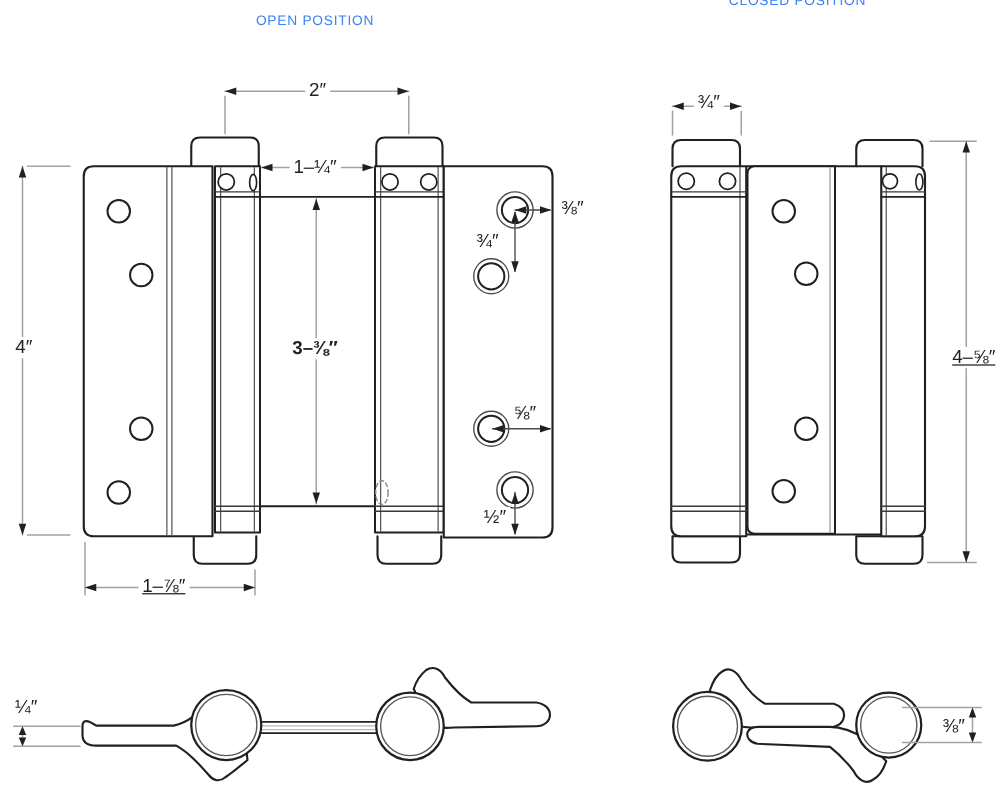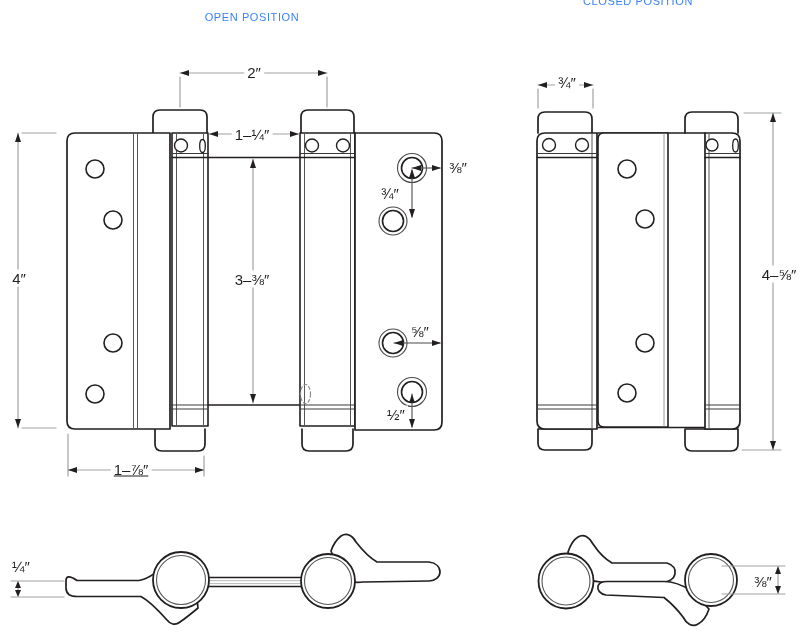--- a/index.html
+++ b/index.html
@@ -277,27 +277,27 @@
           <polygon points="778,594 775,586 781,586"></polygon>
     </g>
   </g>
 </svg>
 
   <div class="ttl" style="left:252px;top:17px;">OPEN POSITION</div>
   <div class="ttl" style="left:638px;top:1px;">CLOSED POSITION</div>
 
   <div class="lbl" style="left:254px;top:72px;">2″</div>
   <div class="lbl" style="left:252px;top:134px;text-align:center;">1–¼″</div>
-  <div class="lbl" style="left:252px;top:279px;">3–⅜″</div>
+  <div class="lbl" style="left:252px;top:279px;font-weight:bold;">3–⅜″</div>
   <div class="lbl" style="left:19px;top:278px;">4″</div>
   <div class="lbl" style="left:458px;top:167px;">⅜″</div>
   <div class="lbl" style="left:390px;top:193px;">¾″</div>
   <div class="lbl" style="left:420px;top:331px;">⅝″</div>
   <div class="lbl" style="left:396px;top:414px;">½″</div>
   <div class="lbl" style="left:131px;top:469px;text-decoration:underline;">1–⅞″</div>
 
   <div class="lbl" style="left:567px;top:82px;">¾″</div>
-  <div class="lbl" style="left:779px;top:274px;">4–⅝″</div>
+  <div class="lbl" style="left:779px;top:286px;text-decoration:underline;">4–⅝″</div>
 
   <div class="lbl" style="left:21px;top:566px;">¼″</div>
   <div class="lbl" style="left:763px;top:581px;">⅜″</div>
 
 </div>
 
 </body></html>

